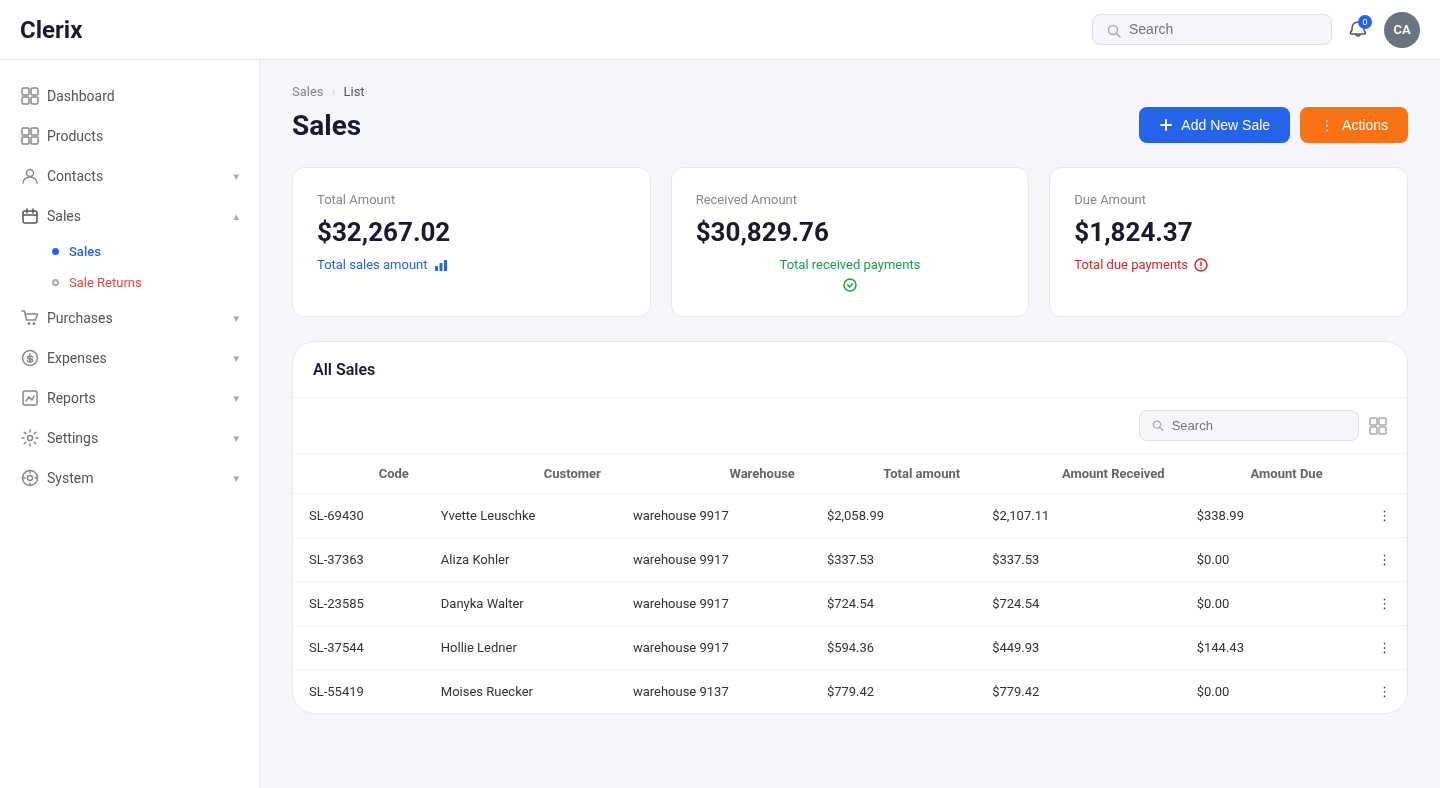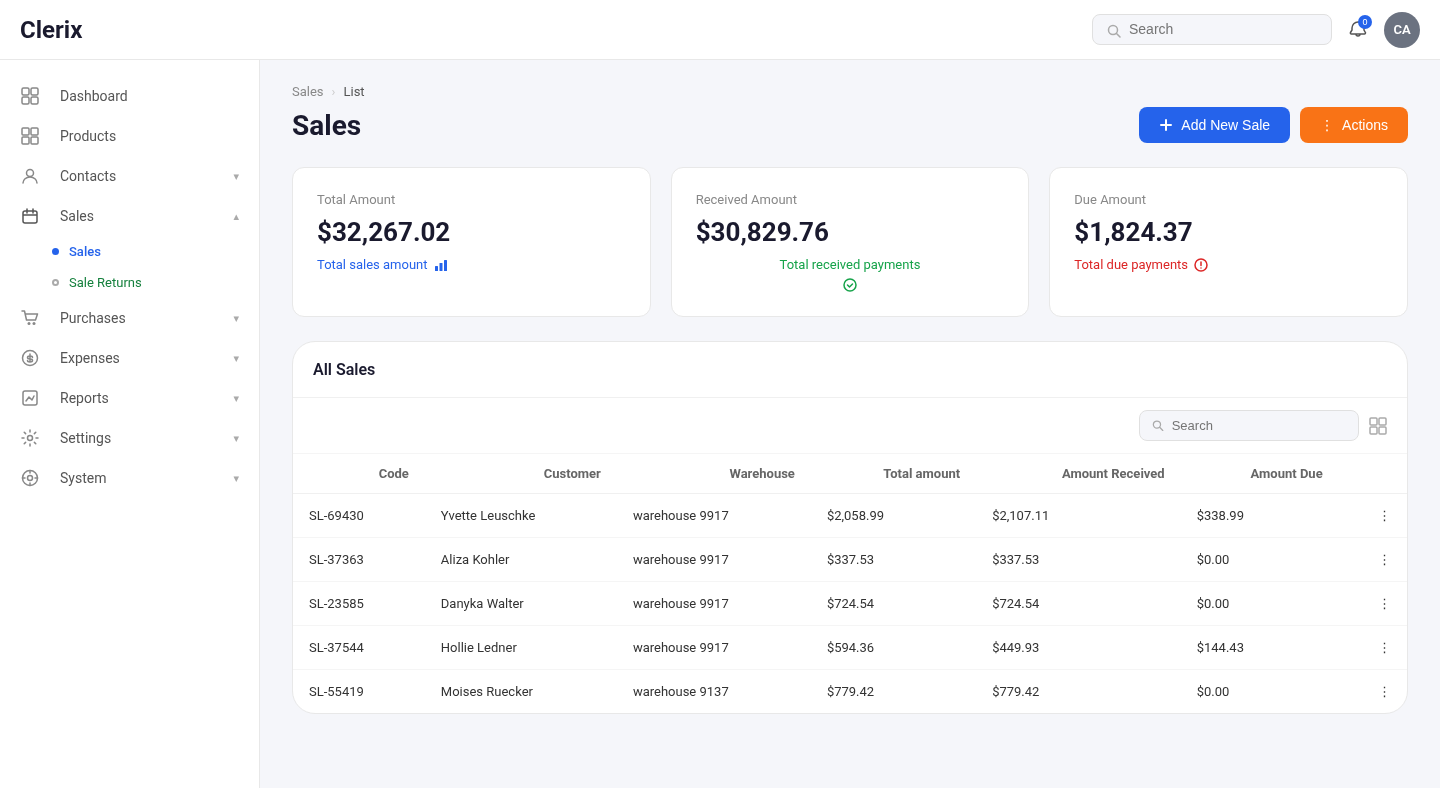--- a/index.html
+++ b/index.html
@@ -96,34 +96,34 @@
       border-right: 1px solid #e8e8e8;
       padding: 16px 0;
       flex-shrink: 0;
       overflow-y: auto;
     }
     .sidebar-item {
       display: flex;
       align-items: center;
       padding: 10px 20px;
       cursor: pointer;
-      gap: 20px;
+      gap: 7px;
       font-size: 14px;
       color: #555;
       position: relative;
     }
     .sidebar-item .icon { width: 20px; height: 20px; display: flex; align-items: center; justify-content: center; color: inherit; }
     .sidebar-item .chevron { margin-left: auto; font-size: 11px; color: #aaa; }
     .sidebar-sub-item {
       display: flex;
       align-items: center;
       padding: 8px 20px 8px 52px;
       cursor: pointer;
       font-size: 13px;
-      color: #15803d;
+      color: #ef4444;
       gap: 10px;
     }
     .sidebar-sub-item.active { color: #2563eb; font-weight: 500; }
     .sub-dot { width: 7px; height: 7px; border-radius: 50%; border: 2px solid #aaa; flex-shrink: 0; }
     .sub-dot.filled { background: #2563eb; border-color: #2563eb; }
 
     
     .main {
       flex: 1;
       overflow-y: auto;

